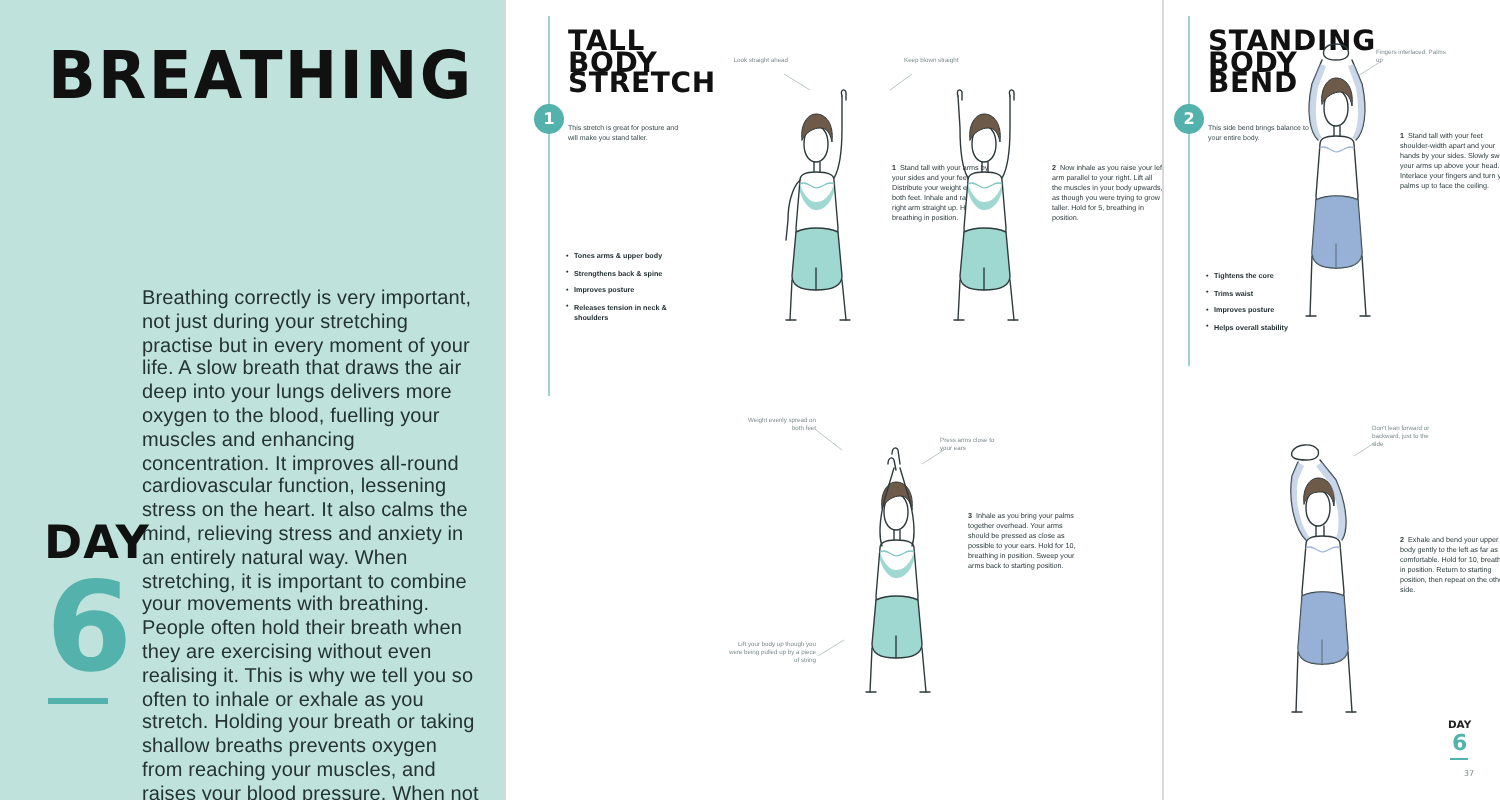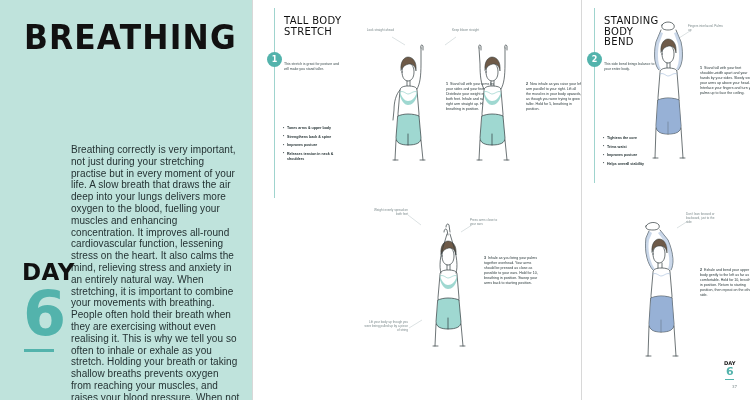--- a/index.html
+++ b/index.html
@@ -39,21 +39,21 @@
   .day-rule { width: 30px; height: 2.5px; background: #53b3ac; margin-top: 6px; margin-left: 2px; }
 
   
   .page-mid { flex: 0 0 330px; position: relative; background:#fff; height:400px; }
   .page-right { flex: 1 1 auto; position: relative; background:#fff; height:280px; }
   .gutter { position: absolute; top: 0; bottom: 0; width: 1px; background: #d8d8d8; }
 
   .vline { position: absolute; width: 1px; background: #9fd4ce; }
 
   .sec-title {
-    position: absolute; font-size: 10px; font-weight: 400; color: #111;
+    position: absolute; font-size: 14px; font-weight: 700; color: #111;
     line-height: 10.5px; letter-spacing: 0.35px;
     font-family: "DejaVu Sans", sans-serif;
   }
   .step-badge {
     position: absolute; width: 15px; height: 15px; border-radius: 50%;
     background: #53b3ac; color: #fff; font-size: 8px; font-weight: 700;
     display: flex; align-items: center; justify-content: center;
     font-family: "DejaVu Sans", sans-serif;
   }
   .intro-text {

